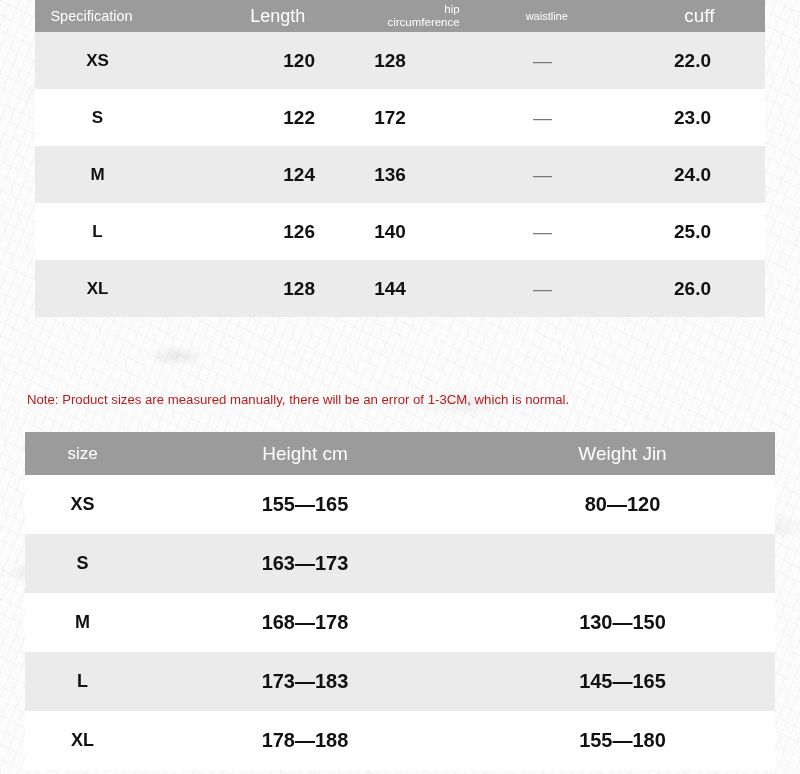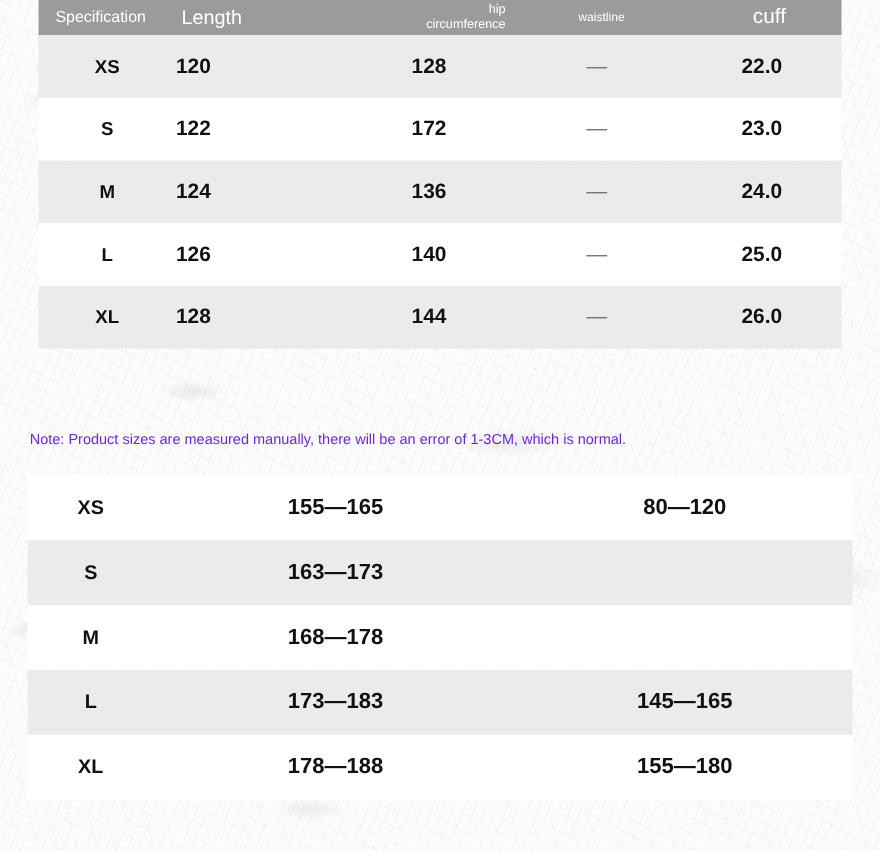--- a/index.html
+++ b/index.html
@@ -57,21 +57,21 @@
   #spec-table .trow {
     display: flex;
     align-items: center;
     height: 57px;
     color: #111111;
   }
   #spec-table .trow.shade { background: #ebebeb; }
   #spec-table .trow.plain { background: #ffffff; }
 
   #spec-table .c0 { width: 125px; text-align: center; }
-  #spec-table .c1 { width: 155px; text-align: left; }
+  #spec-table .c1 { width: 155px; text-align: right; }
   #spec-table .c2 { width: 150px; text-align: center; }
   #spec-table .c3 { width: 155px; text-align: center; }
   #spec-table .c4 { width: 145px; text-align: center; }
 
   #spec-table .thead .c0 { font-size: 14.5px; }
   #spec-table .thead .c1 { font-size: 18px; }
   #spec-table .thead .c2 {
     font-size: 11.5px;
     text-align: right;
     padding-left: 18px;
@@ -88,21 +88,21 @@
   #spec-table .trow .c3 { font-size: 19px; color: #777777; }
 
   
   #size-note {
     position: absolute;
     left: 27px;
     top: 391px;
     width: 600px;
     font-size: 13.2px;
     line-height: 1.35;
-    color: #6d28d9;
+    color: #b91c1c;
   }
 
   
   #fit-table {
     position: absolute;
     left: 25px;
     top: 432px;
     width: 750px;
   }
   #fit-table .thead {
@@ -192,35 +192,41 @@
       <div class="c3">—</div>
       <div class="c4">26.0</div>
     </div>
 
   </div>
 
   <div id="size-note">Note: Product sizes are measured manually, there will be an error of 1-3CM, which is normal.</div>
 
   <div id="fit-table">
 
+    <div class="thead">
+      <div class="k0">size</div>
+      <div class="k1">Height cm</div>
+      <div class="k2">Weight Jin</div>
+    </div>
 
     <div class="trow plain">
       <div class="k0">XS</div>
       <div class="k1">155—165</div>
       <div class="k2">80—120</div>
     </div>
 
     <div class="trow shade">
       <div class="k0">S</div>
       <div class="k1">163—173</div>
     </div>
 
     <div class="trow plain">
       <div class="k0">M</div>
       <div class="k1">168—178</div>
+      <div class="k2">130—150</div>
     </div>
 
     <div class="trow shade">
       <div class="k0">L</div>
       <div class="k1">173—183</div>
       <div class="k2">145—165</div>
     </div>
 
     <div class="trow plain">
       <div class="k0">XL</div>

